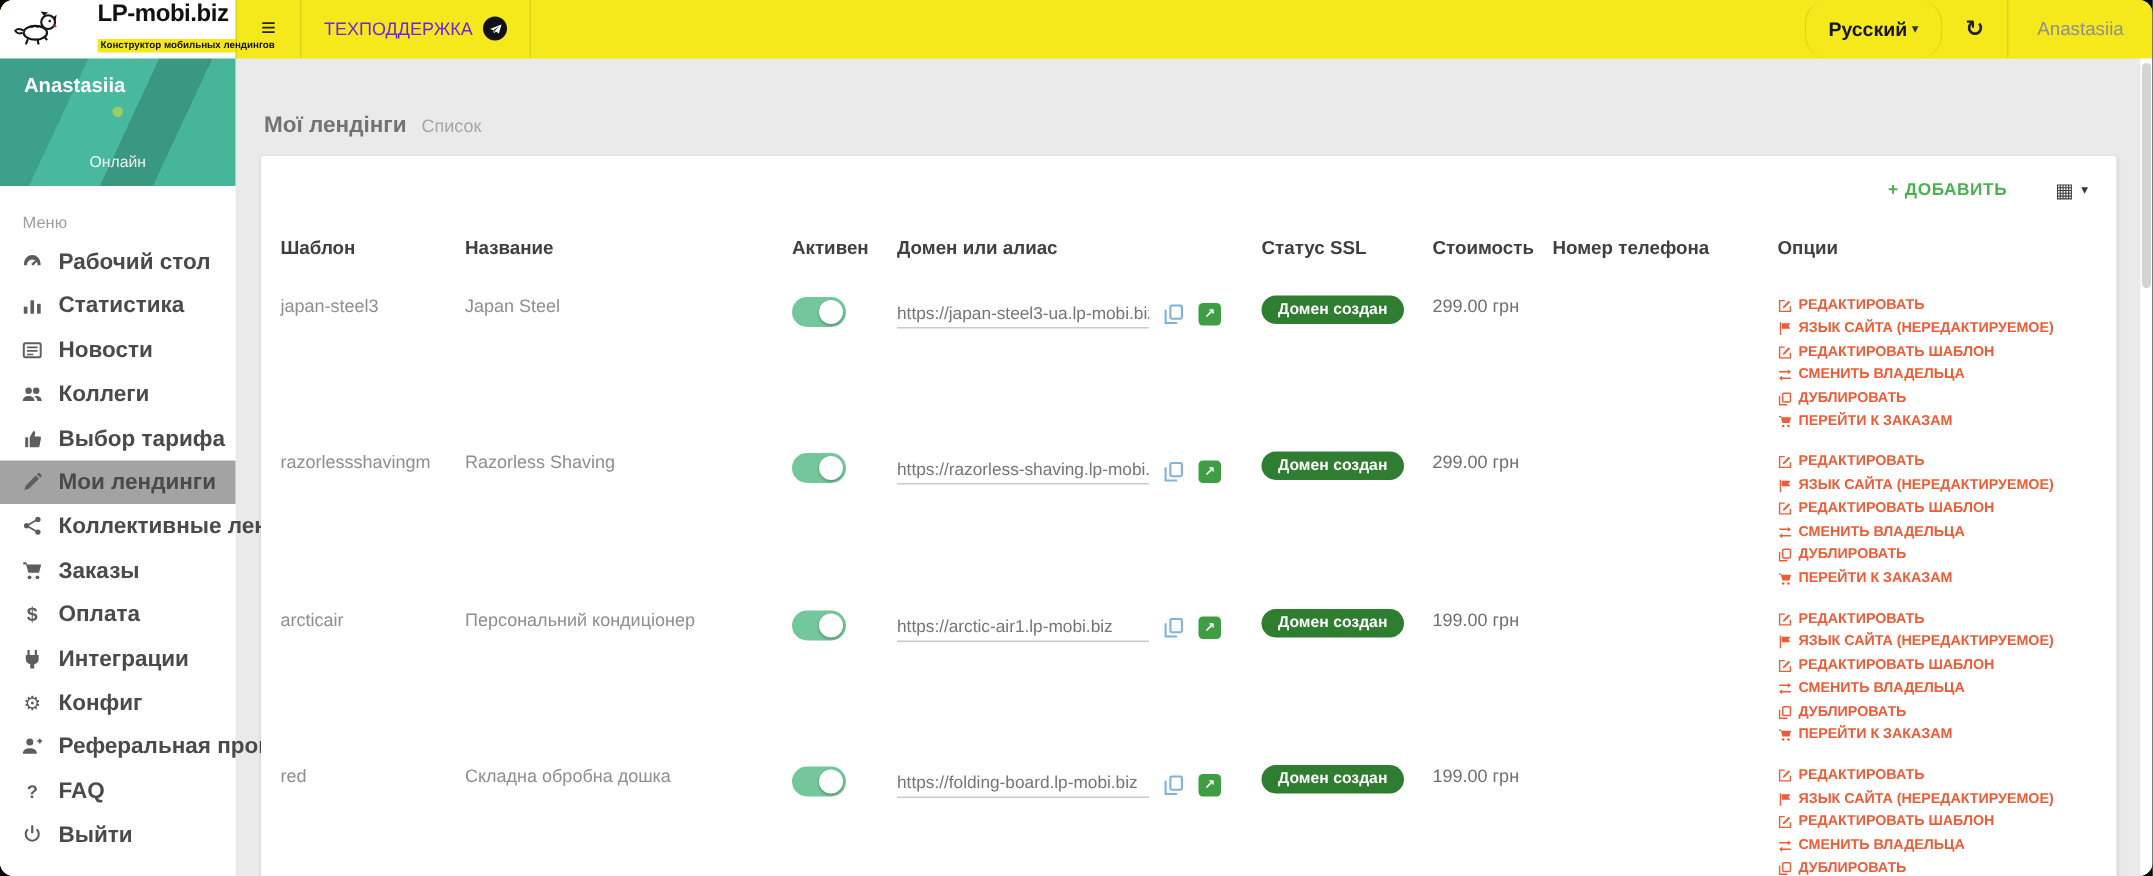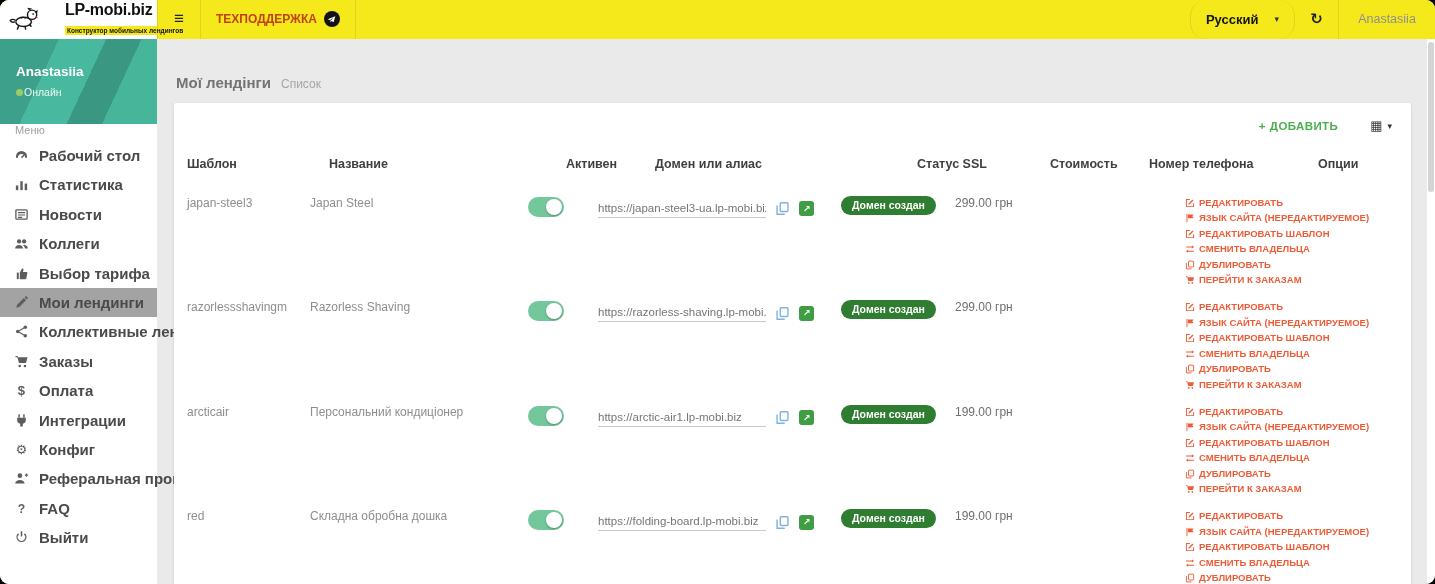--- a/index.html
+++ b/index.html
@@ -7,56 +7,56 @@
   .app { width:1435px; height:584px; border-radius:9px; overflow:hidden; display:flex; flex-direction:column; background:#eaeaea; }
 
   
   .topbar { flex:0 0 37px; background:#f5e91c; display:flex; align-items:stretch; }
   .logo { width:157px; flex:0 0 157px; background:#ffffff; display:flex; align-items:center; gap:23px; padding:2px 6px 2px 8px; }
   .logo svg { flex:0 0 34px; }
   .logo-title { font-size:16px; font-weight:800; color:#111; line-height:1.05; letter-spacing:-.3px; }
   .logo-tagline { font-size:6.5px; font-weight:bold; color:#111; background:#f5e91c; padding:1px 2px; display:inline-block; margin-top:1px; white-space:nowrap; }
   .tb-cell { display:flex; align-items:center; padding:0 15px; border-right:1px solid rgba(0,0,0,.09); }
   .tb-burger { width:44px; justify-content:center; border-left:1px solid rgba(0,0,0,.09); font-size:17px; font-weight:bold; color:#222; cursor:pointer; }
-  .tb-support { gap:7px; font-size:12px; font-weight:bold; color:#c2410c; cursor:pointer; }
+  .tb-support { gap:7px; font-size:12px; font-weight:normal; color:#6d28d9; cursor:pointer; }
   .tg-badge { width:16px; height:16px; border-radius:50%; background:#121212; display:flex; align-items:center; justify-content:center; }
   .tg-badge svg { width:9px; height:9px; color:#fff; }
   .tb-spacer { flex:1; border:none; }
-  .tb-lang { gap:16px; font-size:13px; font-weight:bold; color:#151515; border-left:1px solid rgba(0,0,0,.09); cursor:pointer;border-radius:16px; }
+  .tb-lang { gap:3px; font-size:13px; font-weight:bold; color:#151515; border-left:1px solid rgba(0,0,0,.09); cursor:pointer;border-radius:16px; }
   .caret { font-size:9px; color:#333; }
   .tb-refresh { width:44px; justify-content:center; font-size:15px; font-weight:bold; color:#222; cursor:pointer; }
   .tb-user { width:96px; justify-content:center; font-size:12.5px; color:#8f8f8f; cursor:pointer; border-right:none; }
 
   
   .body { flex:1; display:flex; min-height:0; position:relative; }
 
   
   .sidebar { width:157px; flex:0 0 157px; background:#fff; display:flex; flex-direction:column; }
   .sb-head { height:85px; flex:0 0 85px; color:#fff; padding:12px 16px; display:flex; flex-direction:column; justify-content:center;
     background:linear-gradient(115deg,#3da08a 0%,#3da08a 30%,#48b89e 30%,#48b89e 54%,#3a9781 54%,#3a9781 72%,#46b59a 72%); }
   .sb-name { font-size:13.5px; font-weight:bold; }
-  .sb-status { display:flex; align-items:center; gap:1px; margin-top:7px; font-size:10.5px; color:rgba(255,255,255,.9); }
+  .sb-status { display:flex; align-items:center; gap:24px; margin-top:7px; font-size:10.5px; color:rgba(255,255,255,.9);flex-direction:column; }
   .sb-dot { width:7px; height:7px; border-radius:50%; background:#9ccc65; }
-  .menu-label { font-size:11px; color:#9e9e9e; padding:0 15px 5px; }
+  .menu-label { font-size:11px; color:#9e9e9e; padding:19px 15px 5px; }
   .menu-item { height:29.4px; display:flex; align-items:center; gap:10px; padding:0 14px; font-size:15px; font-weight:bold; color:#4a4a4a; cursor:pointer; white-space:nowrap; }
   .menu-item[data-active="true"] { background:#a3a3a3; }
   .micon { width:15px; height:15px; flex:0 0 15px; color:#5d5d5d; }
 
   
   .main { flex:1; min-width:0; padding:0 24px 0 17px; }
   .page-head { padding:14px 2px 12px; display:flex; align-items:baseline; gap:10px; }
   .page-title { font-size:15px; color:#737373; font-weight:bold; }
   .page-sub { font-size:12px; color:#a5a5a5;margin-top:24px; }
   .card { background:#fff; border-radius:2px; box-shadow:0 1px 3px rgba(0,0,0,.14); padding:0 13px; height:560px; }
   .card-toolbar { height:46px; display:flex; align-items:center; justify-content:flex-end; gap:32px; padding-right:6px; }
   .add-link { display:flex; align-items:center; gap:4px; color:#4caf50; font-size:11.5px; font-weight:bold; letter-spacing:.4px; text-decoration:none; cursor:pointer; }
   .view-select { display:flex; align-items:center; gap:5px; color:#3c3c3c; font-size:13px; cursor:pointer; }
 
   .thead, .trow { display:grid; grid-template-columns:123px 218px 70px 243px 114px 80px 150px 1fr; align-items:start; }
-  .thead { font-size:12.5px; font-weight:bold; color:#3f3f3f; padding:8px 0 12px;gap:19px; }
+  .thead { font-size:12.5px; font-weight:bold; color:#3f3f3f; padding:8px 0 12px; }
   .trow { min-height:103px; padding-top:13px; font-size:12px; color:#8e8e8e; }
   .c { padding-right:10px; }
 
   .toggle { width:36px; height:20px; border-radius:10px; background:#bdbdbd; position:relative; display:inline-block; cursor:pointer; margin-top:1px; }
   .toggle[data-on="true"] { background:#74c79b; }
   .knob { position:absolute; top:2px; right:2px; width:16px; height:16px; border-radius:50%; background:#fff; box-shadow:0 1px 2px rgba(0,0,0,.3); }
 
   .c-domain { display:flex; align-items:center; gap:9px; margin-top:4px; }
   .domain-input { width:168px; border:none; border-bottom:1px solid #c9c9c9; background:transparent; font-size:11.5px; color:#757575; padding:2px 0 3px; font-family:inherit; outline:none; }
   .icopy { width:15px; height:15px; color:#7fb3dd; cursor:pointer; flex:0 0 15px; }

